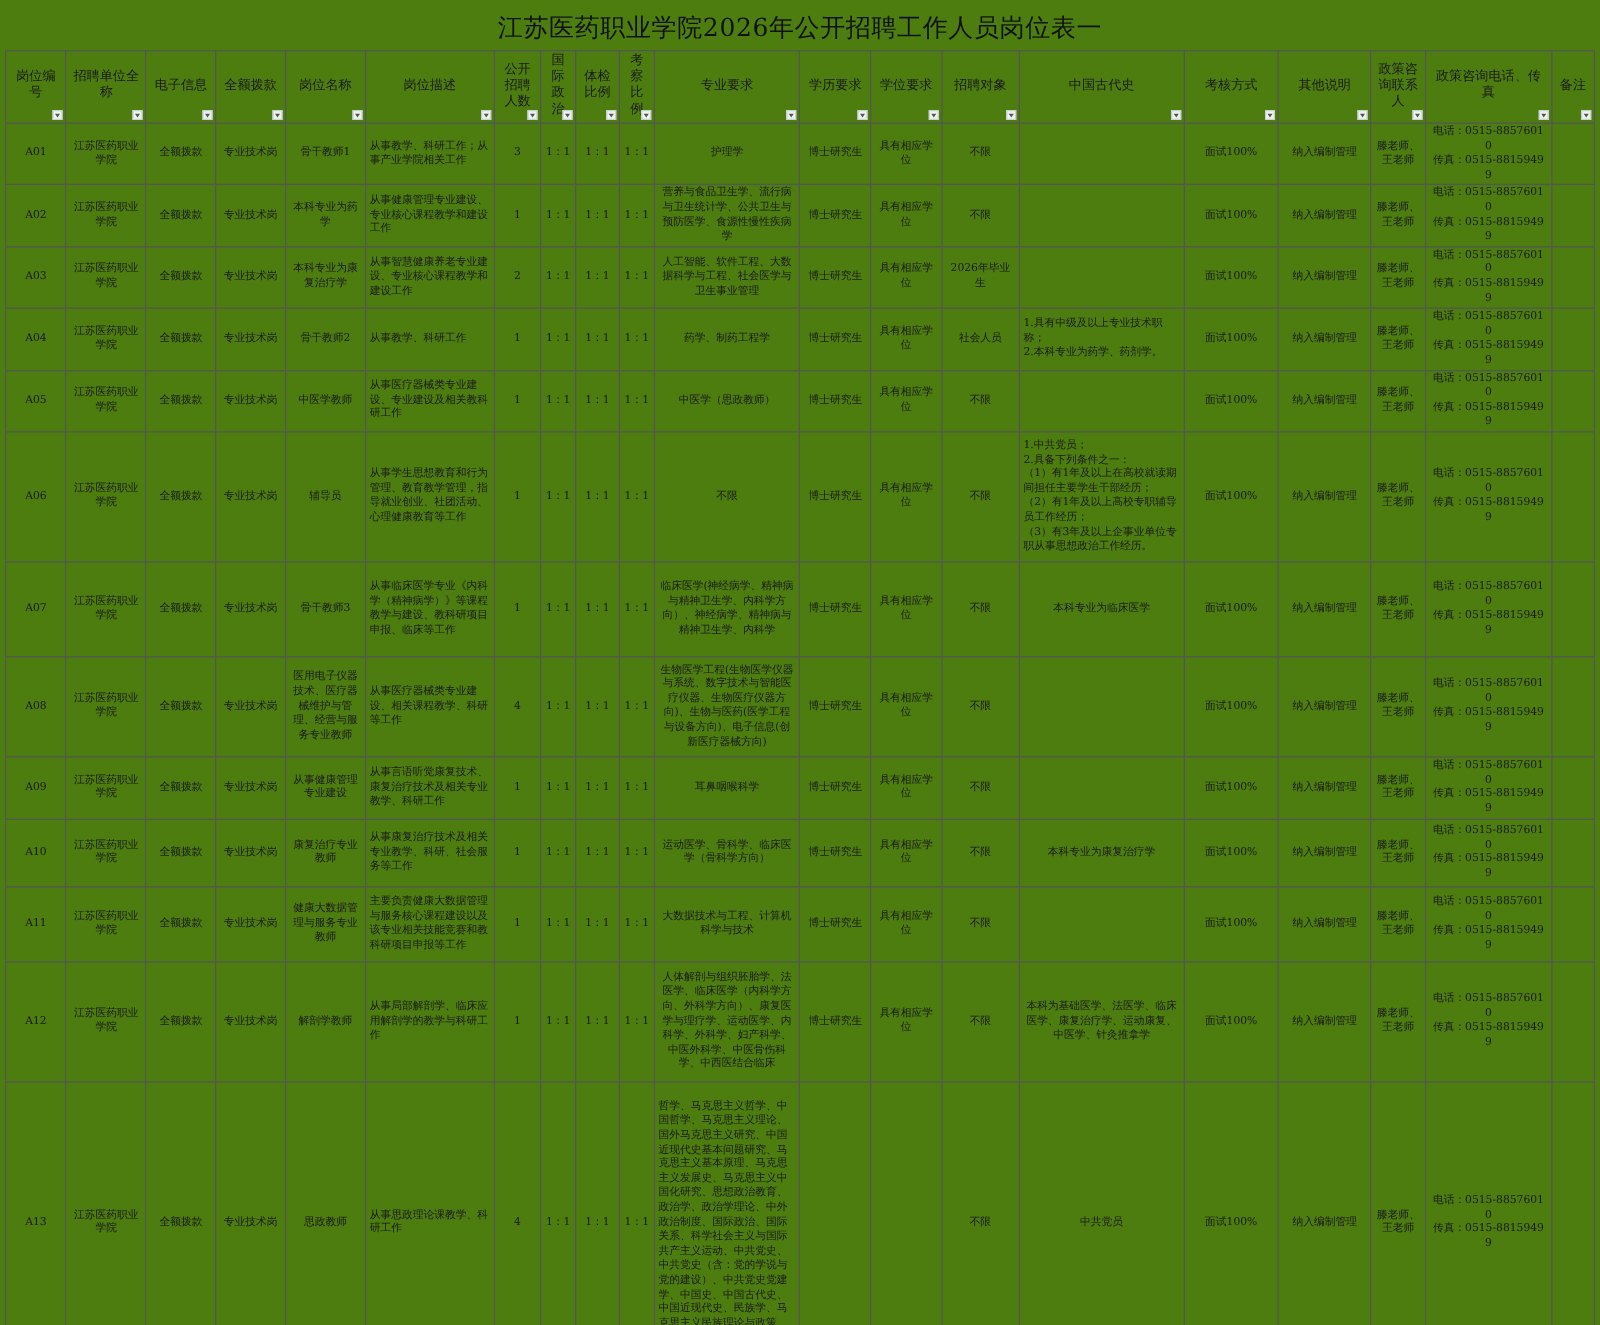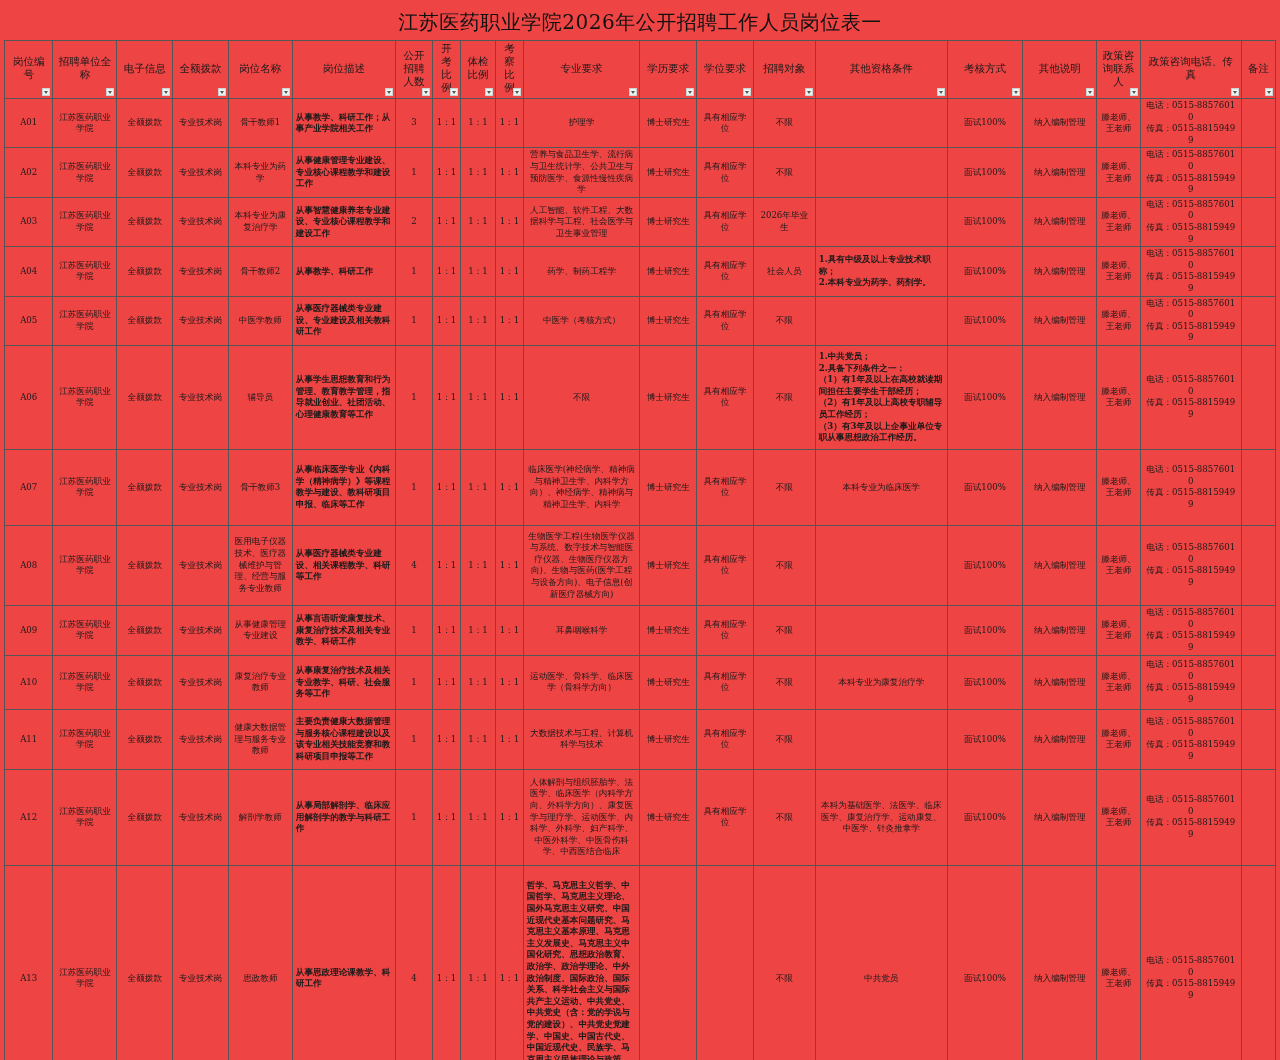--- a/index.html
+++ b/index.html
@@ -1,22 +1,22 @@
 <!DOCTYPE html>
 <html><head>
 <meta charset="utf-8">
 <style>
   html, body { margin: 0; padding: 0; background: #ffffff; }
   body { width: 1280px; height: 1060px; overflow: hidden; font-family: "DejaVu Serif", "Liberation Serif", serif; color: #1a1a1a; }
-  .page { position: relative; width: 1280px; height: 1060px; background: #ef4444; }
+  .page { position: relative; width: 1280px; height: 1060px; background: #4d7c0f; }
   .title { position: absolute; left: 4px; top: 4px; width: 1272px; height: 36px; text-align: center; font-size: 20px; line-height: 36px; color: #111; letter-spacing: 0.5px; }
   table.grid { position: absolute; left: 4px; top: 40px; border-collapse: collapse; table-layout: fixed; width: 1272px; }
   table.grid th, table.grid td { border: 1px solid #555; padding: 1px 3px; font-size: 8.6px; line-height: 11.6px; vertical-align: middle; text-align: center; font-weight: normal; word-break: break-all; overflow: hidden; }
   table.grid th { position: relative; font-size: 10.5px; line-height: 13px; height: 40px; padding-bottom: 4px; }
-  table.grid td.left { text-align: left; font-weight: bold; }
+  table.grid td.left { text-align: left; }
   .dd { position: absolute; right: 2px; bottom: 2px; width: 8px; height: 8px; background: #eef2f0; border: 1px solid #c9d3cf; box-sizing: border-box; }
   .dd::after { content: ""; position: absolute; left: 1px; top: 2px; border-left: 2.5px solid transparent; border-right: 2.5px solid transparent; border-top: 3px solid #555; }
   td.contact { text-align: left; padding-left: 6px; white-space: pre-line; margin-left: 47px; }
   td.pre { white-space: pre-line; }
 </style>
 </head>
 <body>
 
 <div class="page">
   <div class="title">江苏医药职业学院2026年公开招聘工作人员岗位表一</div>
@@ -46,28 +46,28 @@
     </colgroup>
     <thead>
       <tr id="header-row">
           <th><span>岗位编号</span><span class="dd"></span></th>
           <th><span>招聘单位全称</span><span class="dd"></span></th>
           <th><span>电子信息</span><span class="dd"></span></th>
           <th><span>全额拨款</span><span class="dd"></span></th>
           <th><span>岗位名称</span><span class="dd"></span></th>
           <th><span>岗位描述</span><span class="dd"></span></th>
           <th><span>公开招聘人数</span><span class="dd"></span></th>
-          <th><span>开考比例</span><span class="dd"></span></th>
+          <th><span>国际政治</span><span class="dd"></span></th>
           <th><span>体检比例</span><span class="dd"></span></th>
           <th><span>考察比例</span><span class="dd"></span></th>
           <th><span>专业要求</span><span class="dd"></span></th>
           <th><span>学历要求</span><span class="dd"></span></th>
           <th><span>学位要求</span><span class="dd"></span></th>
           <th><span>招聘对象</span><span class="dd"></span></th>
-          <th><span>其他资格条件</span><span class="dd"></span></th>
+          <th><span>中国古代史</span><span class="dd"></span></th>
           <th><span>考核方式</span><span class="dd"></span></th>
           <th><span>其他说明</span><span class="dd"></span></th>
           <th><span>政策咨询联系人</span><span class="dd"></span></th>
           <th><span>政策咨询电话、传真</span><span class="dd"></span></th>
           <th><span>备注</span><span class="dd"></span></th>
         </tr>
     </thead>
     <tbody id="table-body">
         <tr style="height: 48px;">
           <td>A01</td>
@@ -166,21 +166,21 @@
           <td>A05</td>
           <td>江苏医药职业学院</td>
           <td>全额拨款</td>
           <td>专业技术岗</td>
           <td>中医学教师</td>
           <td class="left">从事医疗器械类专业建设、专业建设及相关教科研工作</td>
           <td>1</td>
           <td>1：1</td>
           <td>1：1</td>
           <td>1：1</td>
-          <td>中医学（考核方式）</td>
+          <td>中医学（思政教师）</td>
           <td>博士研究生</td>
           <td>具有相应学位</td>
           <td>不限</td>
           <td class="pre"></td>
           <td>面试100%</td>
           <td>纳入编制管理</td>
           <td>滕老师、王老师</td>
           <td class="contact">电话：0515-88576010
 传真：0515-88159499</td>
           <td></td>

